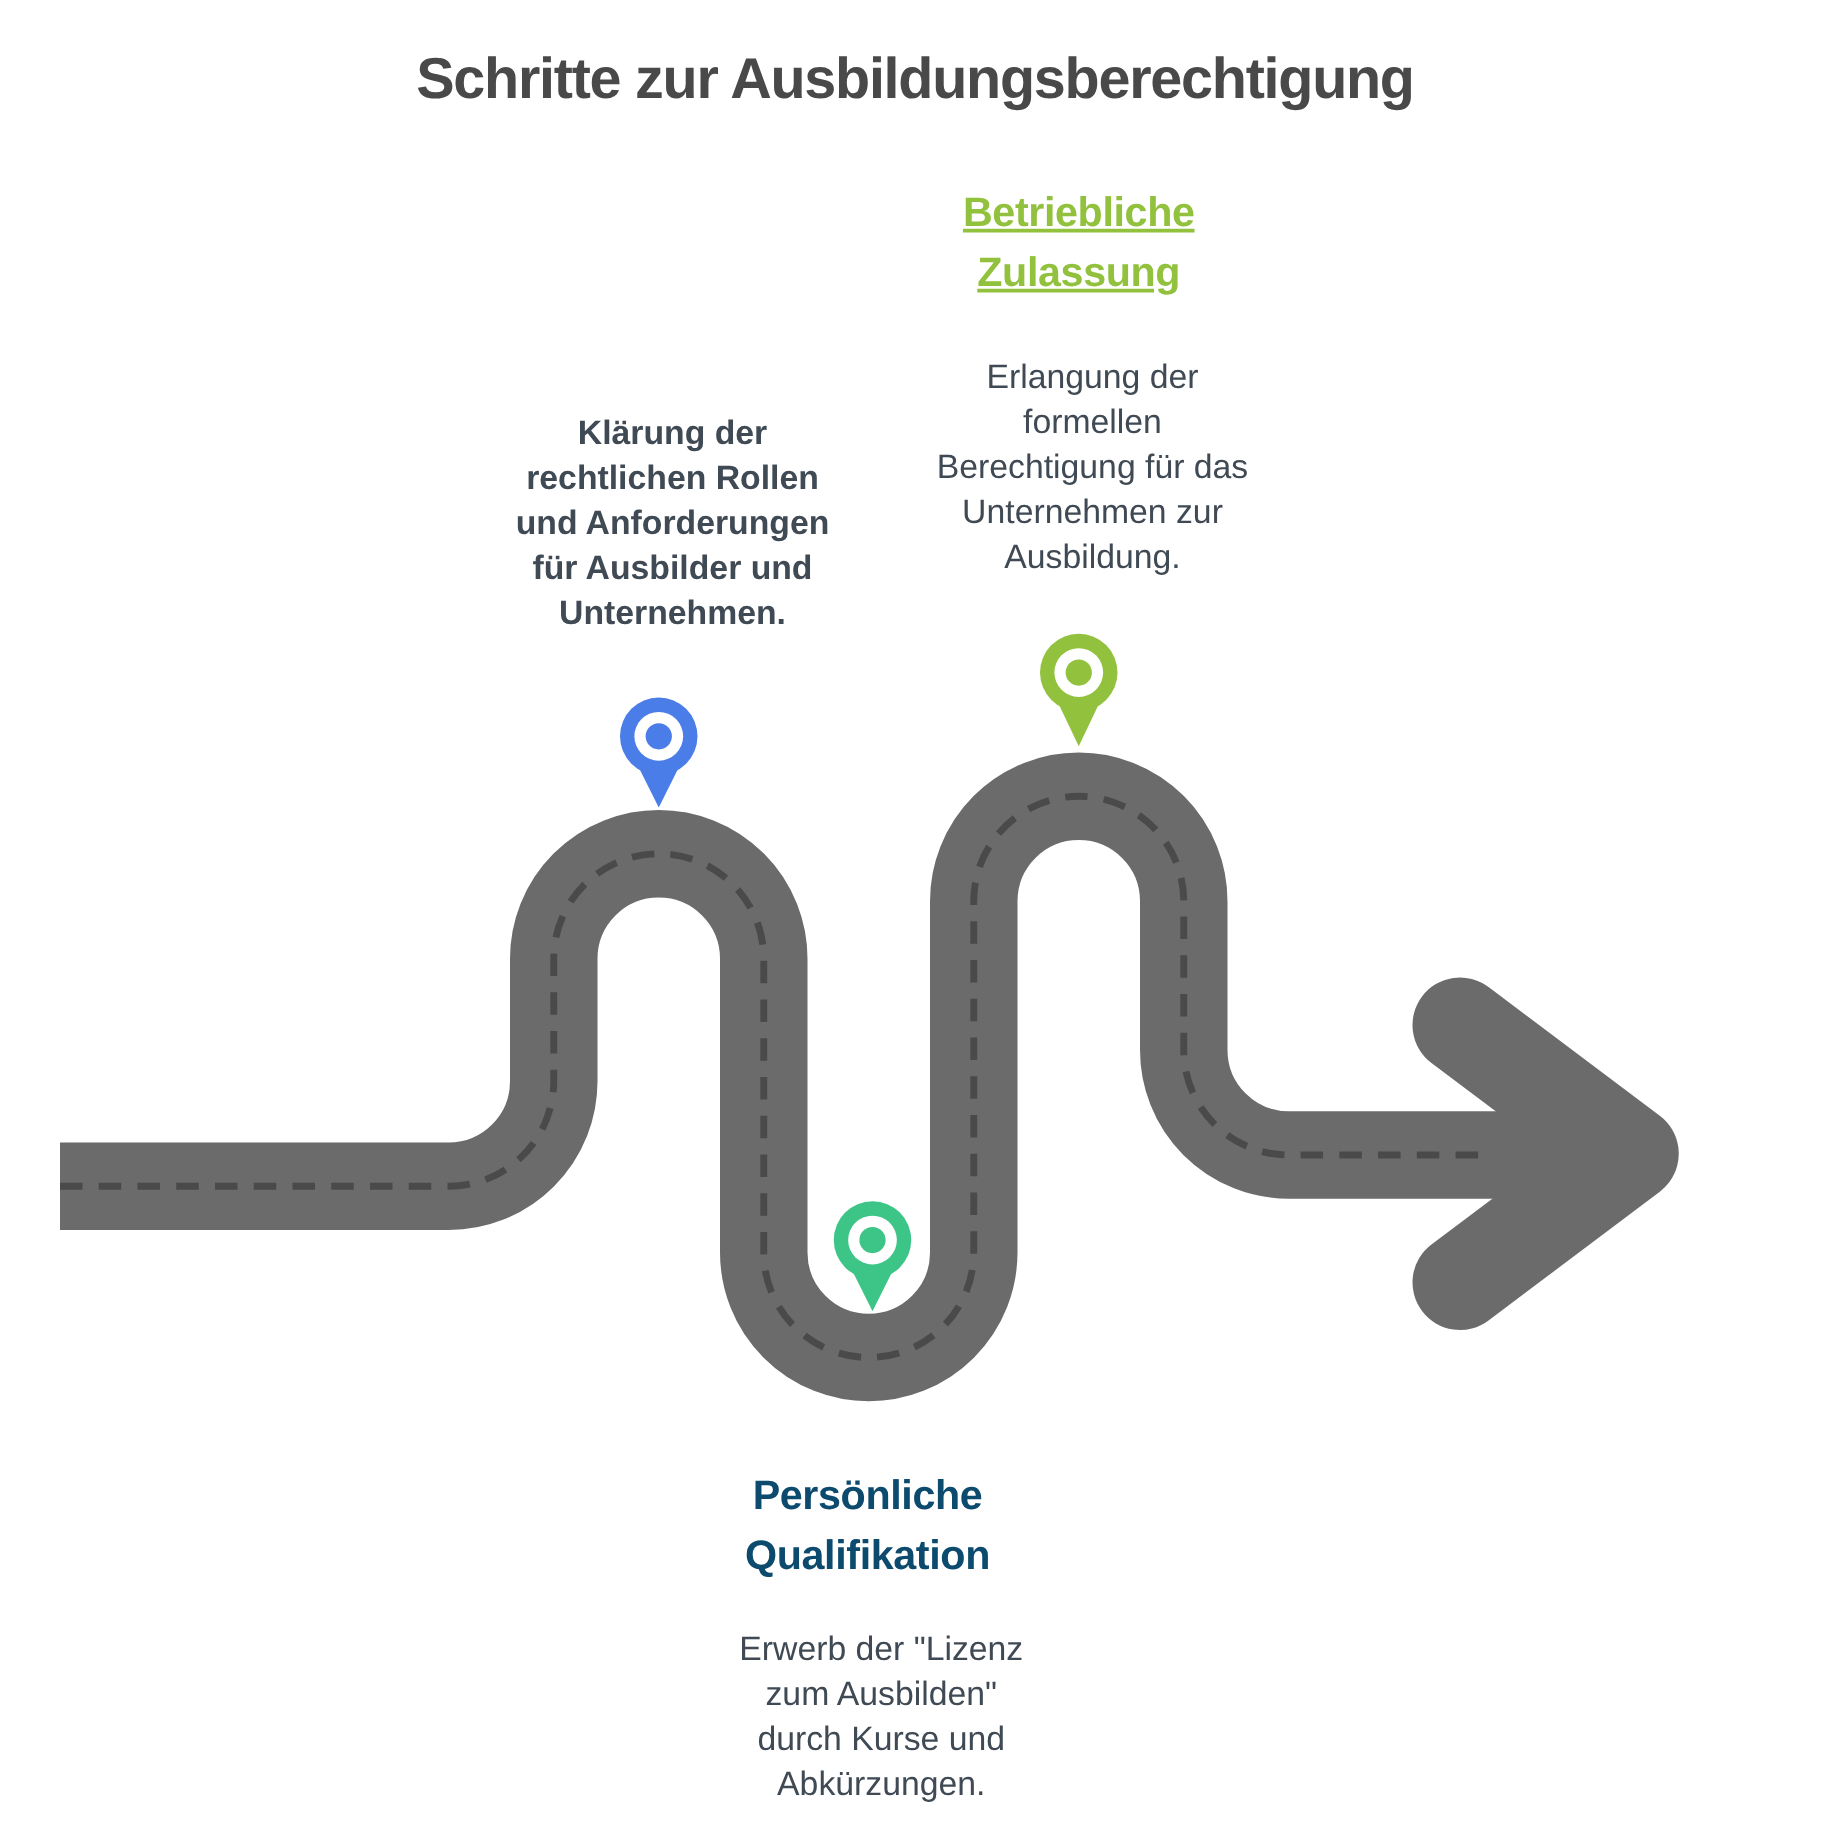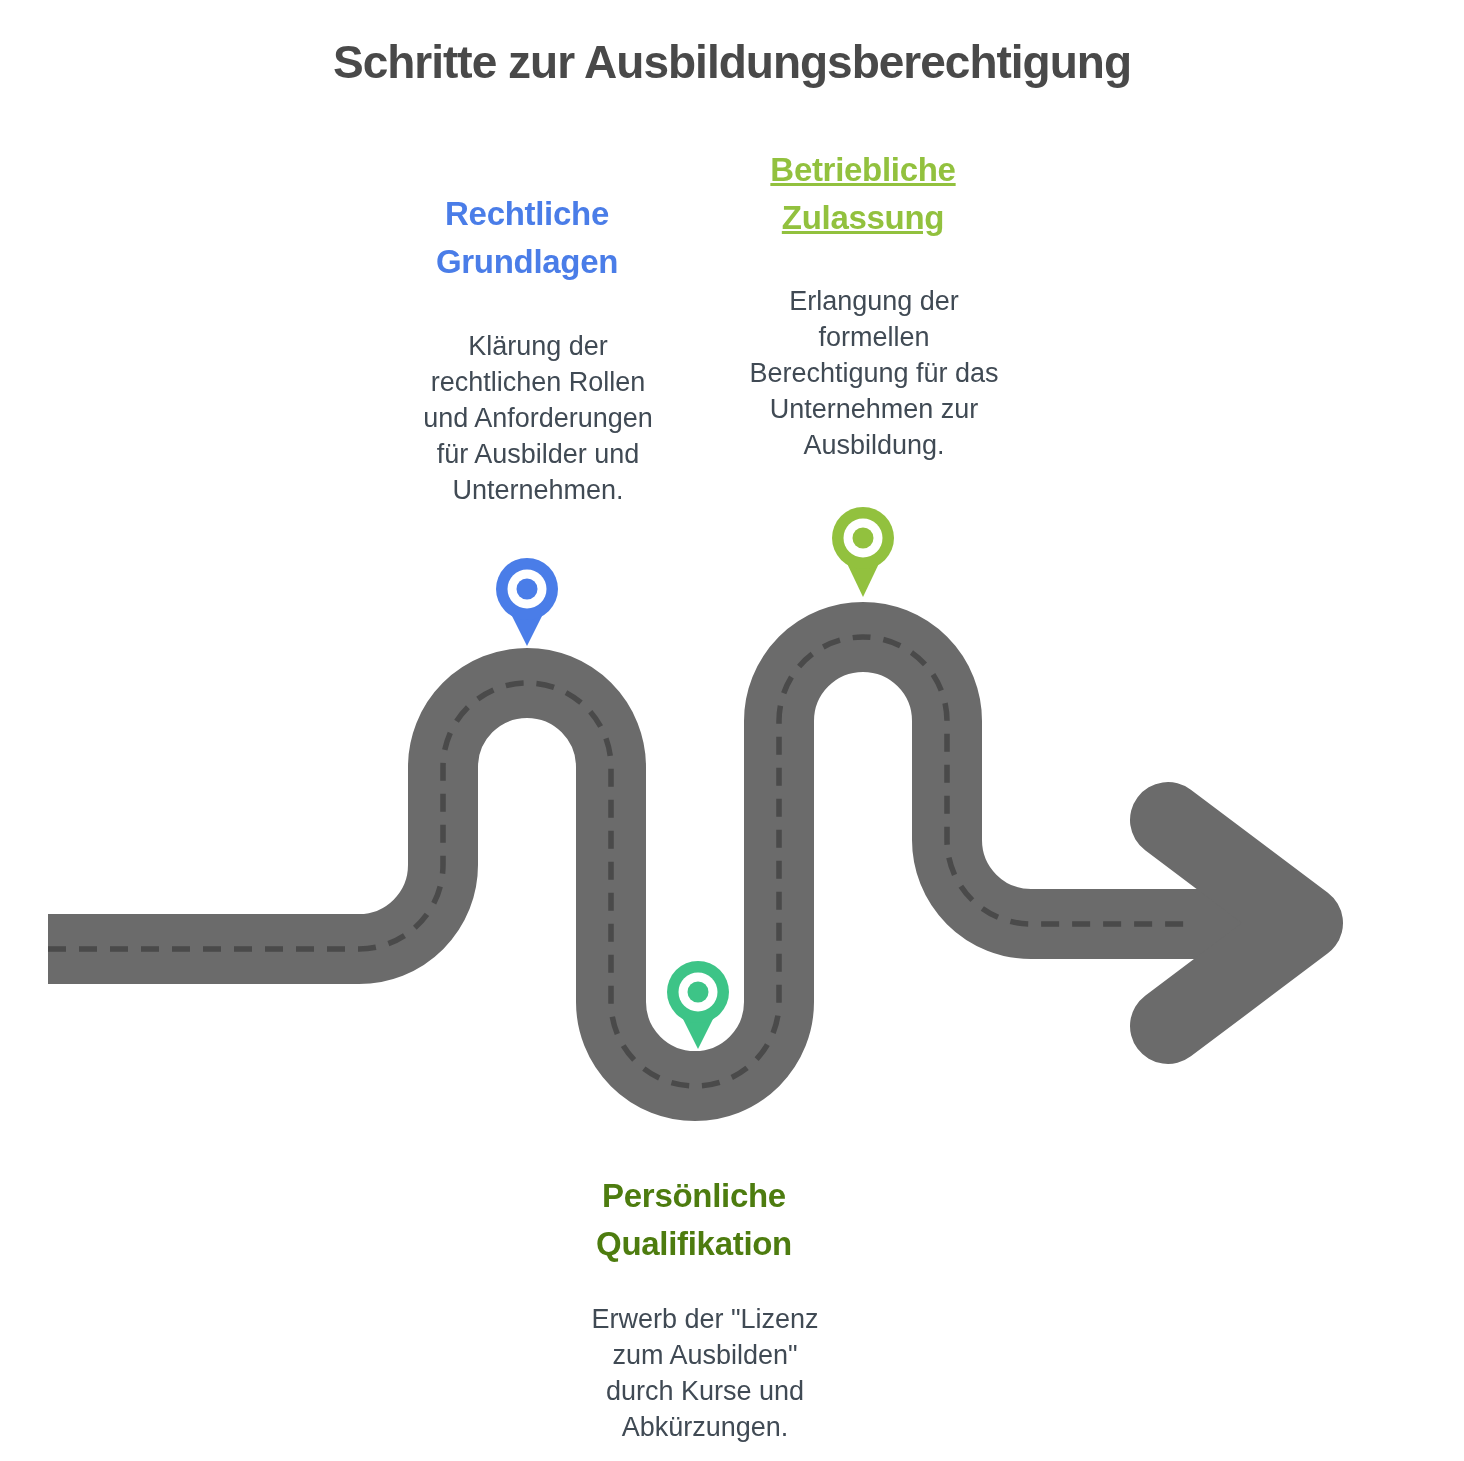--- a/index.html
+++ b/index.html
@@ -44,21 +44,21 @@
     position: absolute;
     width: 400px;
     margin: 11px;
     text-align: center;
     font-size: 27px;
     line-height: 36px;
     font-weight: 400;
     white-space: pre-line;
   }
   #step1-heading { left: 327px; top: 190px; }
-  #step1-body    { left: 327px; top: 317px; }
+  #step1-body    { left: 327px; top: 317px; font-weight: bold; }
   #step2-heading { left: 663px; top: 146px; }
   #step2-body    { left: 663px; top: 272px; }
   #step3-heading { left: 494px; top: 1172px; }
   #step3-body    { left: 494px; top: 1290px; }
 </style>
 </head>
 <body>
 
 <div class="canvas">
 
@@ -87,36 +87,34 @@
     <g>
       <path d="M678 1009 L718 1009 L698 1049 Z" fill="#3dc487"></path>
       <circle cx="698" cy="992" r="31" fill="#3dc487"></circle>
       <circle cx="698" cy="992" r="19.5" fill="#ffffff"></circle>
       <circle cx="698" cy="992" r="10.5" fill="#3dc487"></circle>
     </g>
   </svg>
 
   <h1 class="page-title" style="color: rgb(73, 73, 73);">Schritte zur Ausbildungsberechtigung</h1>
 
-  <h2 class="step-heading" id="step1-heading" style="color: rgb(74, 125, 232);">Rechtliche
-Grundlagen</h2>
   <p class="step-body" id="step1-body" style="color: rgb(64, 74, 84);">Klärung der
 rechtlichen Rollen
 und Anforderungen
 für Ausbilder und
 Unternehmen.</p>
 
   <h2 class="step-heading" id="step2-heading" style="color: rgb(146, 193, 62); text-decoration: underline;">Betriebliche
 Zulassung</h2>
   <p class="step-body" id="step2-body" style="color: rgb(64, 74, 84);">Erlangung der
 formellen
 Berechtigung für das
 Unternehmen zur
 Ausbildung.</p>
 
-  <h2 class="step-heading" id="step3-heading" style="color: #4d7c0f;">Persönliche
+  <h2 class="step-heading" id="step3-heading" style="color: #0c4a6e;">Persönliche
 Qualifikation</h2>
   <p class="step-body" id="step3-body" style="color: rgb(64, 74, 84);">Erwerb der "Lizenz
 zum Ausbilden"
 durch Kurse und
 Abkürzungen.</p>
 
 </div>
 
 </body></html>

